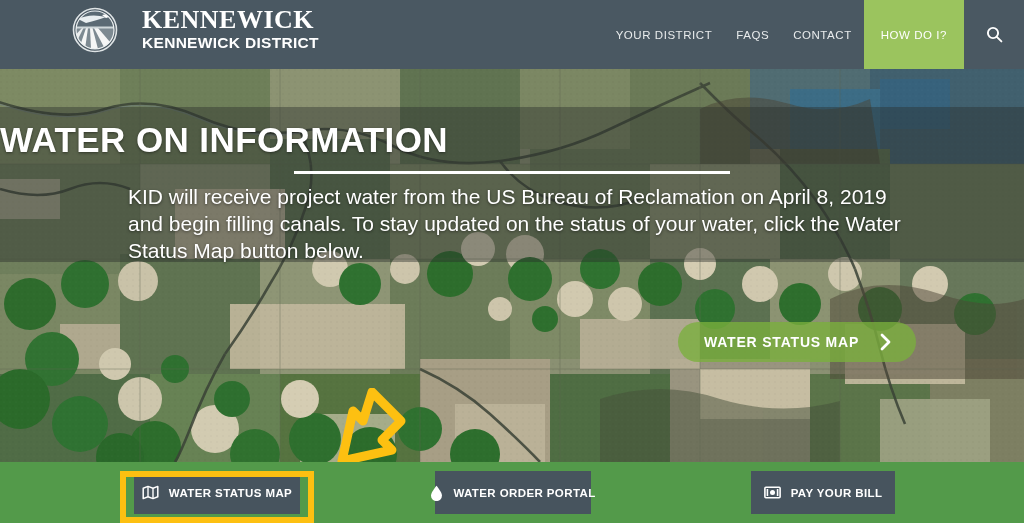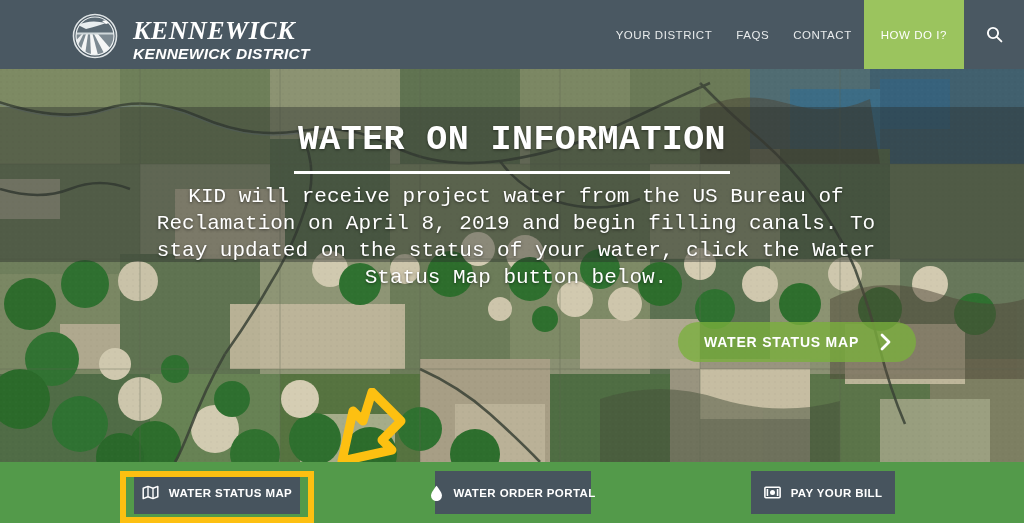--- a/index.html
+++ b/index.html
@@ -10,21 +10,21 @@
   }
   #page { position:relative; width:1024px; height:523px; overflow:hidden; }
 
   
   #header {
     position:absolute; top:0; left:0; width:1024px; height:69px;
     background:#4a5862; z-index:40;
   }
   #logo-block {
     position:absolute; left:72px; top:7px; height:56px;
-    display:flex; align-items:flex-end; gap:15px;font-style:italic;
+    display:flex; align-items:flex-start; gap:24px;
   }
   #logo-mark { width:46px; height:46px; flex:0 0 46px; }
   #logo-text { display:flex; flex-direction:column; justify-content:center; }
   #brand-line1 {
     color:#ffffff; font-size:26px; font-weight:bold; letter-spacing:.5px;
     line-height:26px; font-family:"Liberation Serif", serif;
   }
   #brand-line2 {
     color:#ffffff; font-size:15.5px; font-weight:bold; letter-spacing:.3px;
     line-height:19px; font-family:"Liberation Sans", sans-serif;
@@ -50,21 +50,21 @@
     position:absolute; top:69px; left:0; width:1024px; height:393px;
     overflow:hidden; background:#7e8a6a;
   }
   #hero-photo { position:absolute; inset:0; }
   #hero-band {
     position:absolute; left:0; top:38px; width:1024px; height:155px;
     background:rgba(40,46,42,0.42); z-index:5;
   }
   #hero-content {
     position:absolute; left:0; top:38px; width:1024px; height:155px;
-    z-index:6; text-align:center;font-family:Liberation Mono, monospace;
+    z-index:6; text-align:left;
   }
   #hero-title {
     margin-top:12px; color:#ffffff; font-size:35px; font-weight:bold;
     letter-spacing:.4px; line-height:42px;
     text-shadow:0 1px 3px rgba(0,0,0,.45);
   }
   #hero-rule {
     width:436px; height:3px; background:#ffffff; margin:10px auto 9px auto;
   }
   #hero-sub {

